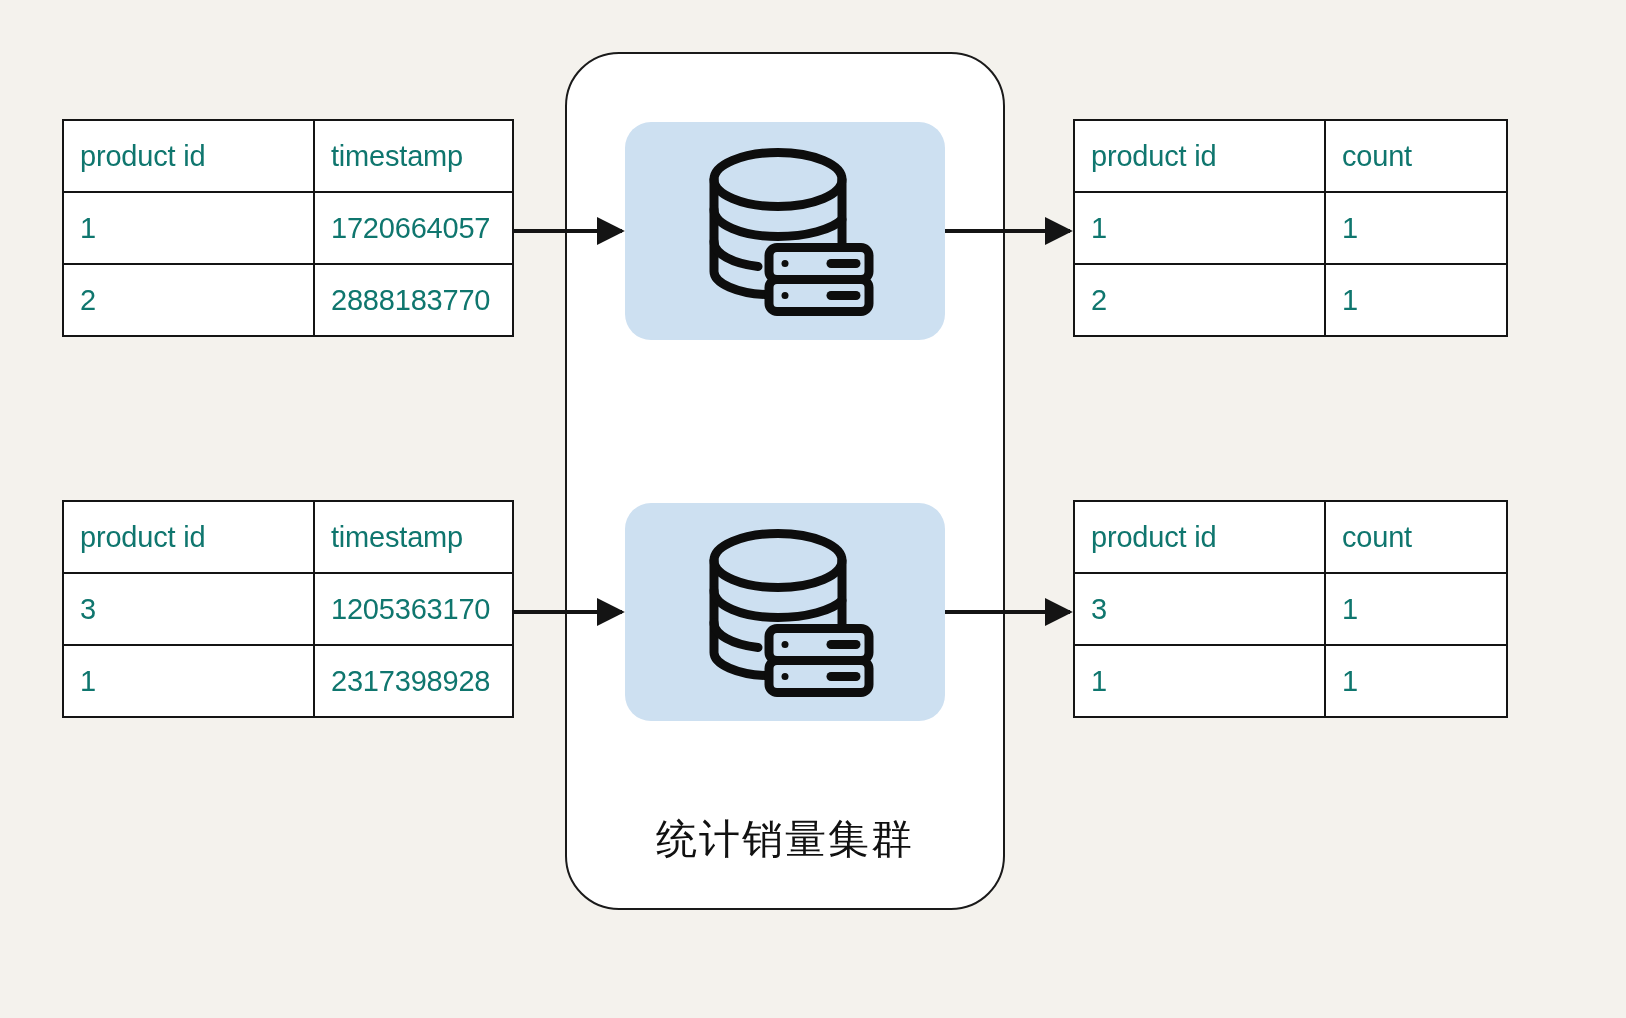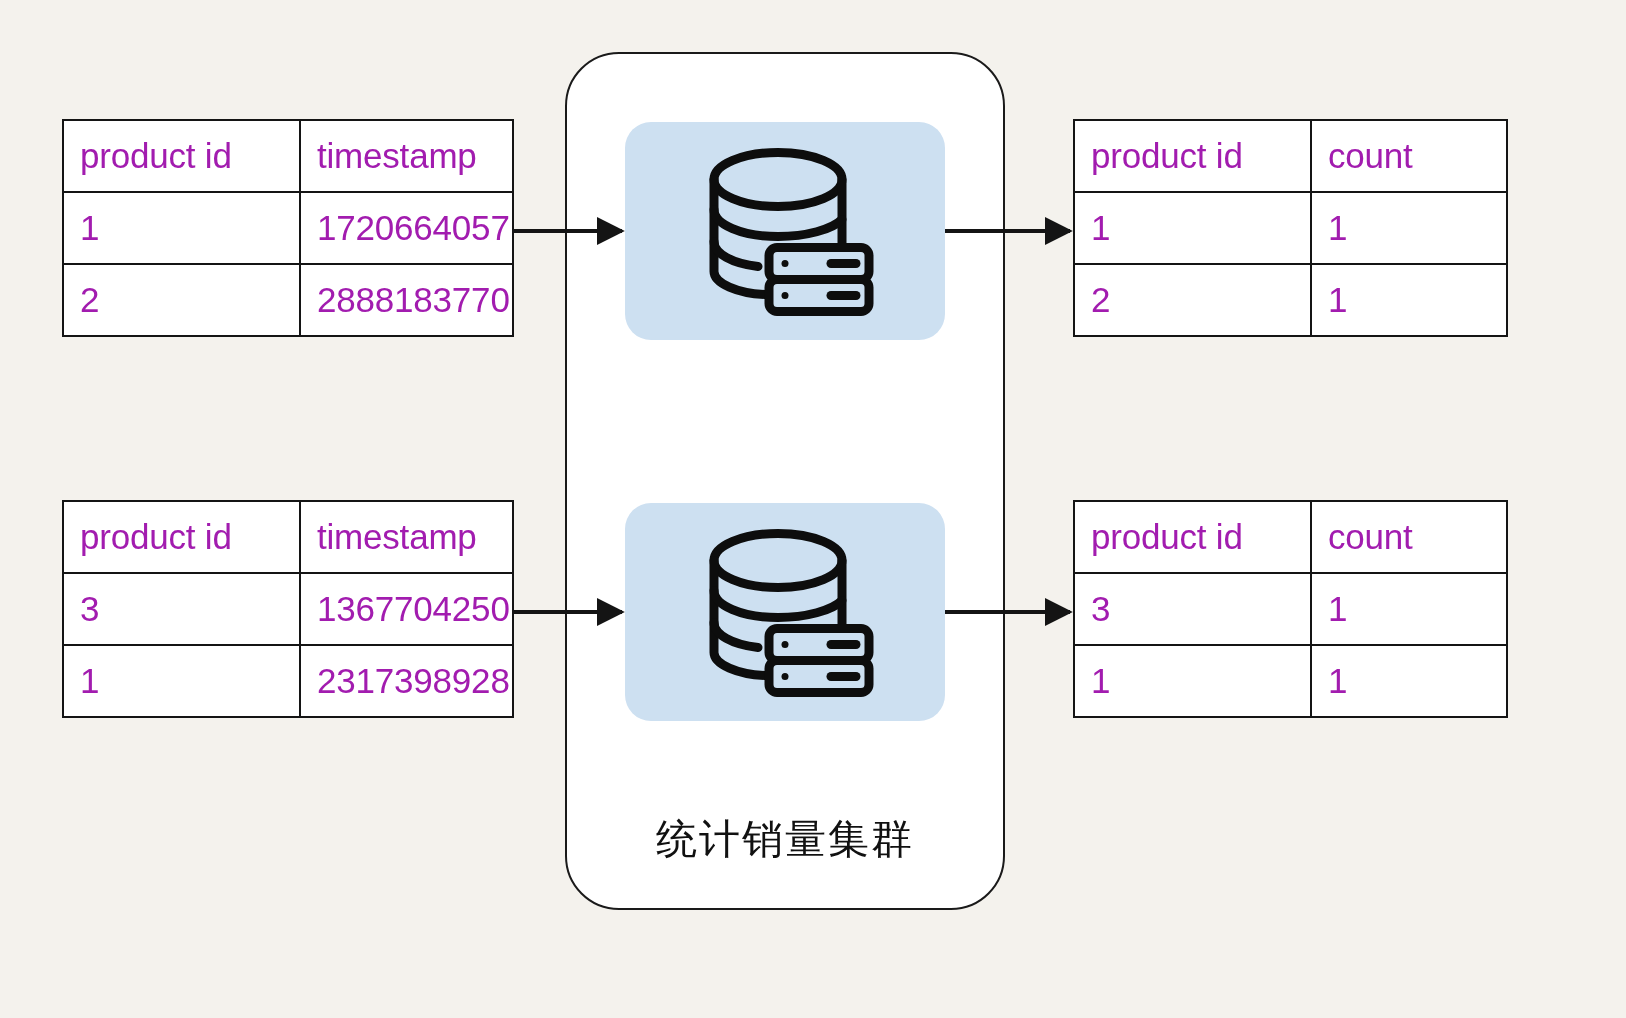--- a/index.html
+++ b/index.html
@@ -22,23 +22,23 @@
 
   
   .data-table {
     position: absolute;
     border-collapse: collapse;
     background: #ffffff;
     table-layout: fixed;
   }
   .data-table td {
     border: 2.5px solid #141414;
-    font-size: 35px;
-    color: #a21caf;
-    padding: 0 4px 0 16px;
+    font-size: 29px;
+    color: #0f766e;
+    padding: 0 18px 0 16px;
     height: 70px;
     vertical-align: middle;
     background: #ffffff;
     white-space: nowrap;
     letter-spacing: -0.2px;
   }
   .tbl-left  { left: 62px;   top: 119px; width: 452px; }
   .tbl-left2 { left: 62px;   top: 500px; width: 452px; }
   .tbl-right { left: 1073px; top: 119px; width: 435px; }
   .tbl-right2{ left: 1073px; top: 500px; width: 435px; }
@@ -120,21 +120,21 @@
     </table>
 
   <table class="data-table tbl-left2">
     <tbody>
         <tr>
       <td>product id</td>
       <td>timestamp</td>
     </tr>
     <tr>
       <td>3</td>
-      <td>1367704250</td>
+      <td>1205363170</td>
     </tr>
     <tr>
       <td>1</td>
       <td>2317398928</td>
     </tr>
   </tbody>
     </table>
 
   <table class="data-table tbl-right">
     <tbody>

